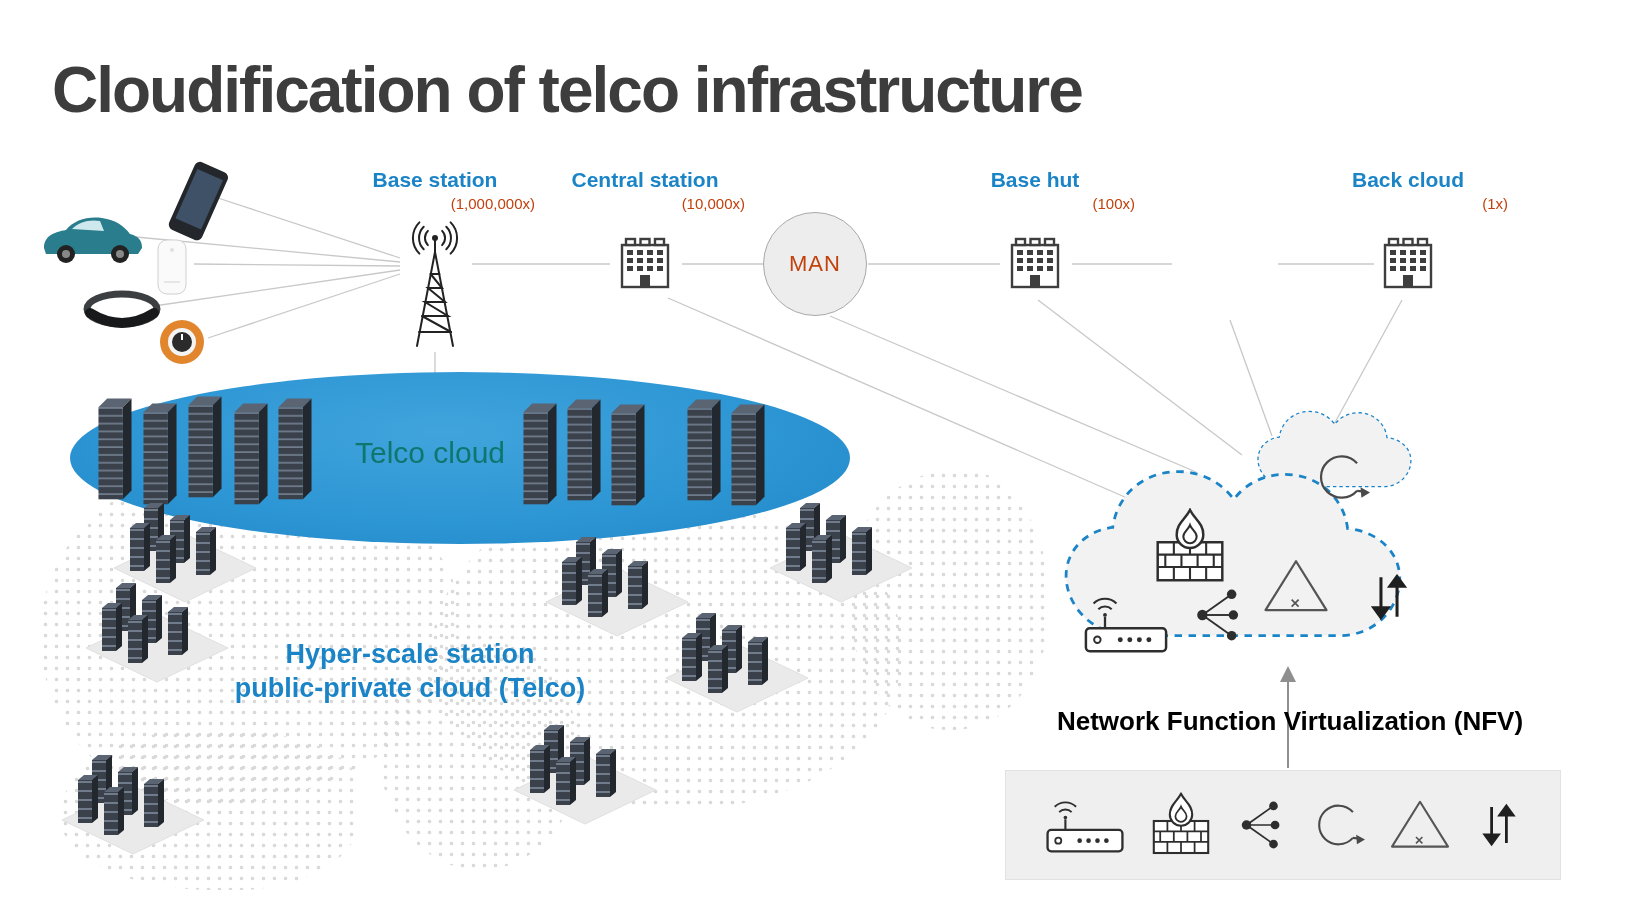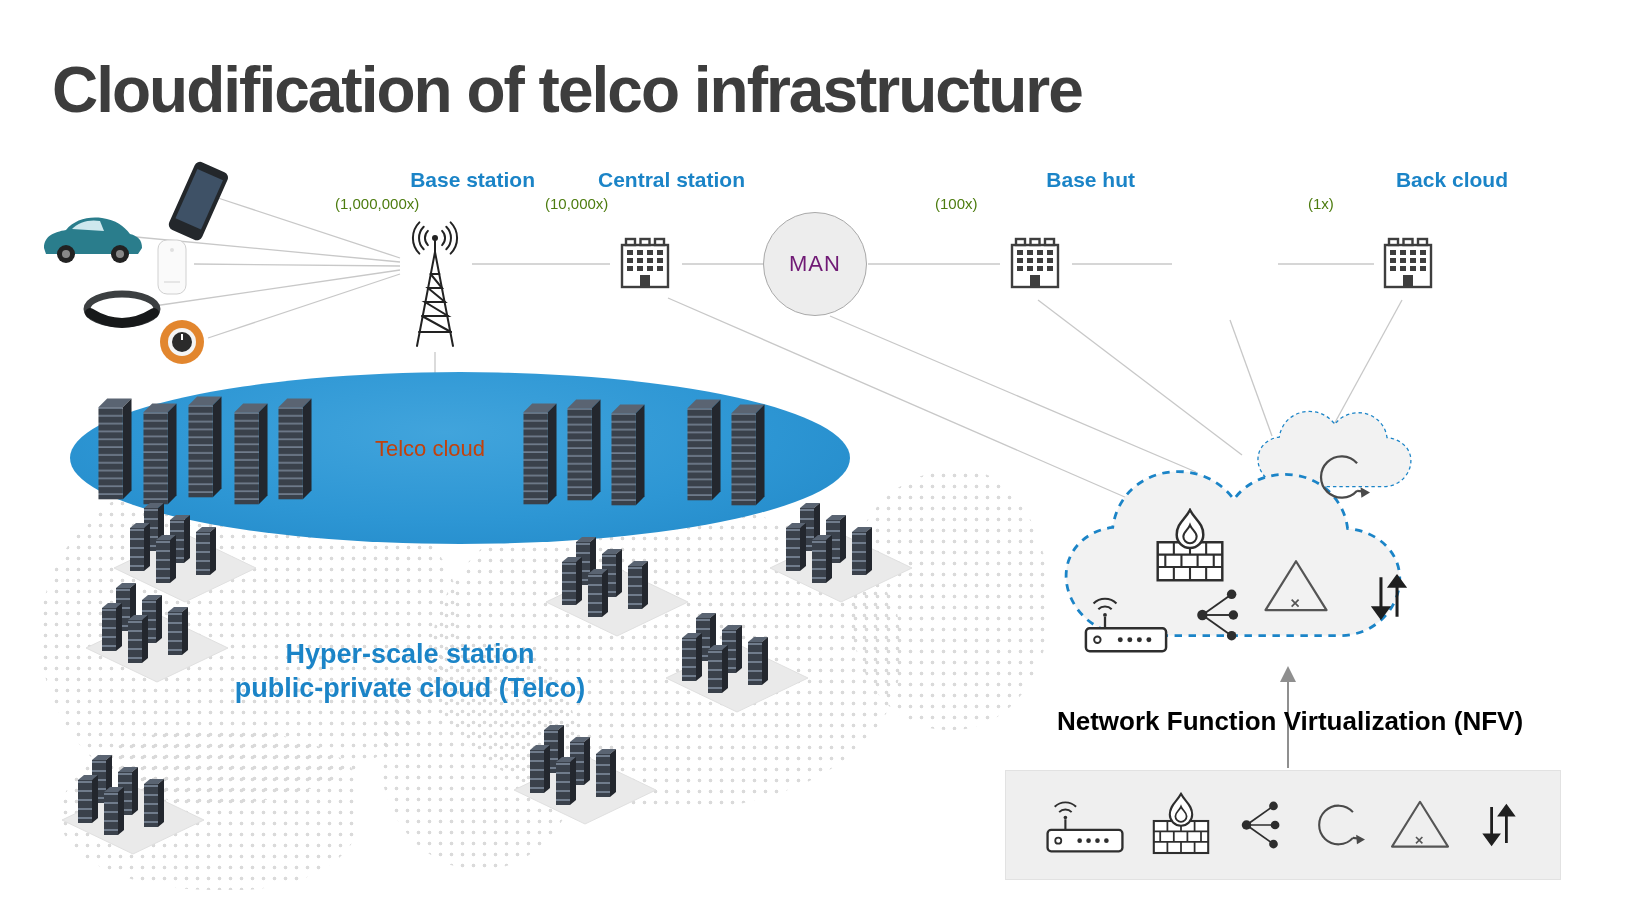--- a/index.html
+++ b/index.html
@@ -1,26 +1,26 @@
 <!DOCTYPE html>
 <html><head>
 <meta charset="utf-8">
 <style>
   * { margin:0; padding:0; box-sizing:border-box; }
   html,body { background:#ffffff; font-family:"Liberation Sans", sans-serif; }
   .canvas { position:relative; width:1632px; height:918px; background:#fff; overflow:hidden; }
   .abs { position:absolute; }
   .title { left:52px; top:24px; font-size:64px; font-weight:700; color:#3d3d3d; letter-spacing:-2px;margin-top:29px; }
-  .node-label { font-size:21px; font-weight:700; color:#1B84C7; text-align:right; }
-  .node-count { font-size:15px; font-weight:400; color:#4d7c0f; text-align:left; }
+  .node-label { font-size:21px; font-weight:700; color:#1B84C7; text-align:center; }
+  .node-count { font-size:15px; font-weight:400; color:#c2410c; text-align:right; }
   .net-circle { width:104px; height:104px; border-radius:50%; background:#ededed; border:1.5px solid #a9a9a9;
-                display:flex; align-items:center; justify-content:center; font-size:22px; color:#701a75; letter-spacing:1px; }
+                display:flex; align-items:center; justify-content:center; font-size:22px; color:#c2410c; letter-spacing:1px; }
   .dots { background-image: radial-gradient(circle, #d9d9d9 1.7px, transparent 2.1px); background-size: 11px 11px; opacity:.95; }
   .ellipse { border-radius:50%; background: radial-gradient(ellipse at 48% 35%, #41a4dc 0%, #2d96d4 55%, #2187c6 100%); }
-  .telco-label { color:#c2410c; font-size:22px; font-weight:400; text-align:center; }
+  .telco-label { color:#0f766e; font-size:30px; font-weight:400; text-align:center; }
   .azure-label { font-size:27px; font-weight:700; color:#1B84C7; text-align:center; line-height:1.25; }
   .nfv-label { font-size:26px; font-weight:700; color:#000000; text-align:center; }
   .bottom-box { background:#efefef; border:1px solid #e2e2e2; display:flex; align-items:center; justify-content:space-around; padding:0 26px; }
   svg { display:block; }
 </style>
 </head>
 <body>
 
 <svg width="0" height="0" style="position:absolute" aria-hidden="true">
   <defs>

